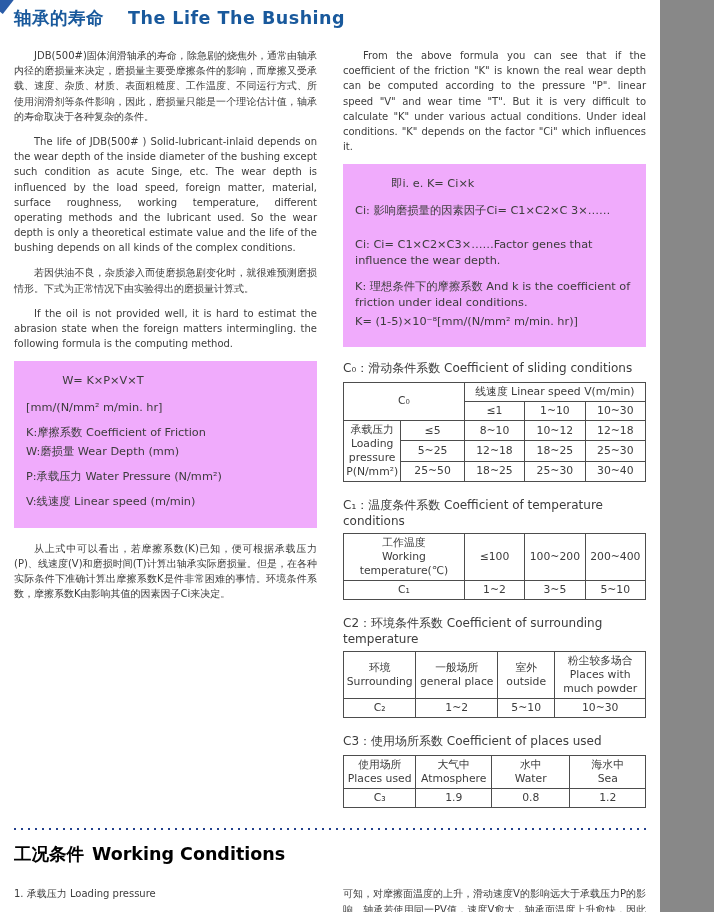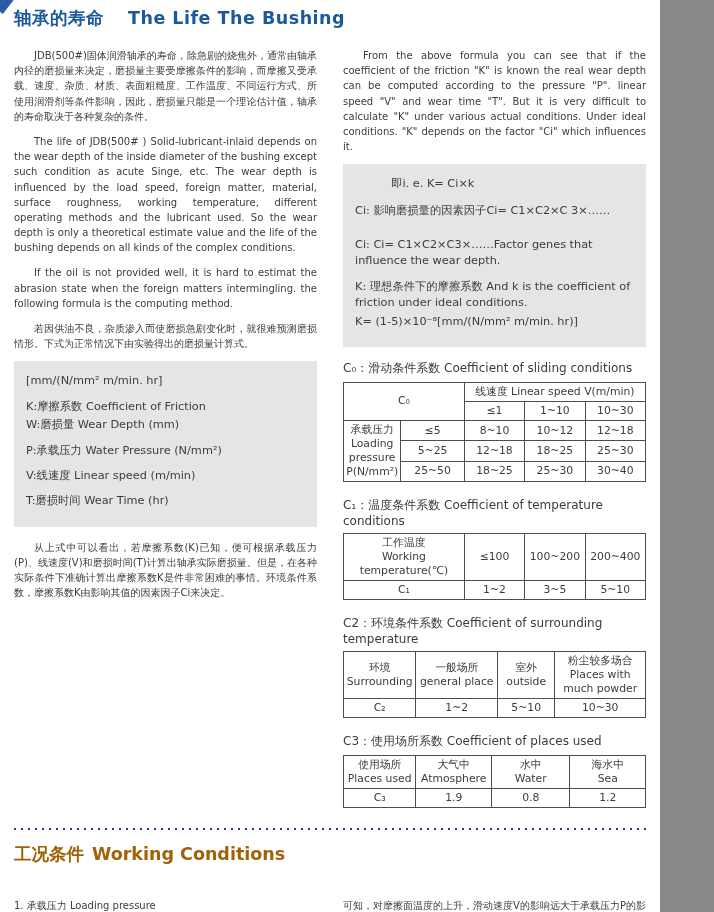--- a/index.html
+++ b/index.html
@@ -7,59 +7,59 @@
         font-family:"DejaVu Sans","Liberation Sans",sans-serif;color:#3c3c3c;box-sizing:border-box;
         padding:6px 14px 0 14px;}
   .corner-mark{position:absolute;left:-6px;top:-7px;width:16px;height:18px;background:#2a5ca8;
         transform:rotate(38deg);}
   h1.sec-title{font-size:17.5px;color:#19599c;margin:0 0 10px 0;font-weight:bold;letter-spacing:.5px;}
   h1.sec-title .en{margin-left:24px;}
   .cols{display:flex;gap:26px;}
   .col{flex:1;min-width:0;}
   p.body{margin:8px 0 10px 0;font-size:10px;line-height:1.52;text-align:justify;}
   p.indent{text-indent:2em;}
-  .graybox{background:#e5e5e5;padding:12px 12px 8px 12px;margin:6px 0 13px 0;}
+  .graybox{background:#f0abfc;padding:12px 12px 8px 12px;margin:6px 0 13px 0;}
   .graybox p{margin:0 0 9px 0;font-size:11.3px;line-height:1.45;text-align:left;}
   .graybox p.formula{padding-left:3.2em;margin-bottom:10px;}
   .tlabel{font-size:12px;margin:2px 0 5px 0;text-align:left;color:#3c3c3c;}
   table.ctable{width:100%;border-collapse:collapse;table-layout:fixed;margin:0 0 15px 0;}
   table.ctable td{border:1px solid #4d4d4d;text-align:center;vertical-align:middle;
         font-size:10.8px;line-height:1.3;padding:2px 2px;color:#3c3c3c;}
   .preline{white-space:pre-line;}
   .dotted-sep{height:3px;margin:4px 0 12px 0;
         background-image:repeating-linear-gradient(to right,#24418c 0,#24418c 2px,transparent 2px,transparent 7px);
         background-size:100% 2px;background-repeat:no-repeat;background-position:0 50%;}
-  h2.sec-title{font-size:17.5px;color:#a16207;margin:2px 0 24px 0;font-weight:bold;}
+  h2.sec-title{font-size:17.5px;color:#000000;margin:2px 0 12px 0;font-weight:bold;}
   h2.sec-title .en{margin-left:8px;}
   .item-head{font-size:11.6px;margin:0 0 8px 0;text-align:left;}
 </style>
 </head>
 <body>
 
 <div class="page">
   <div class="corner-mark"></div>
 
   <h1 class="sec-title">
     <span class="zh">轴承的寿命</span><span class="en">The Life The Bushing</span>
   </h1>
 
   <div class="cols">
     <div class="col">
       <p class="body indent">JDB(500#)固体润滑轴承的寿命，除急剧的烧焦外，通常由轴承内径的磨损量来决定，磨损量主要受摩擦条件的影响，而摩擦又受承载、速度、杂质、材质、表面粗糙度、工作温度、不同运行方式、所使用润滑剂等条件影响，因此，磨损量只能是一个理论估计值，轴承的寿命取决于各种复杂的条件。</p>
       <p class="body indent">The life of JDB(500# ) Solid-lubricant-inlaid depends on the wear depth of the inside diameter of the bushing except such condition as acute Singe, etc. The wear depth is influenced by the load speed, foreign matter, material, surface roughness, working temperature, different operating methods and the lubricant used. So the wear depth is only a theoretical estimate value and the life of the bushing depends on all kinds of the complex conditions.</p>
+      <p class="body indent">若因供油不良，杂质渗入而使磨损急剧变化时，就很难预测磨损情形。下式为正常情况下由实验得出的磨损量计算式。</p>
       <p class="body indent">If the oil is not provided well, it is hard to estimat the abrasion state when the foreign matters intermingling. the following formula is the computing method.</p>
-      <p class="body indent">若因供油不良，杂质渗入而使磨损急剧变化时，就很难预测磨损情形。下式为正常情况下由实验得出的磨损量计算式。</p>
 
       <div class="graybox">
+        <p class="formula">W= K×P×V×T</p>
         <p>[mm/(N/mm² m/min. hr]</p>
         <p style="margin-bottom:2px">K:摩擦系数 Coefficient of Friction</p>
         <p>W:磨损量 Wear Depth (mm)</p>
         <p>P:承载压力 Water Pressure (N/mm²)</p>
         <p>V:线速度 Linear speed (m/min)</p>
-        <p>T:磨损时间 Wear Time (hr)</p>
       </div>
 
       <p class="body indent">从上式中可以看出，若摩擦系数(K)已知，便可根据承载压力(P)、线速度(V)和磨损时间(T)计算出轴承实际磨损量。但是，在各种实际条件下准确计算出摩擦系数K是件非常困难的事情。环境条件系数，摩擦系数K由影响其值的因素因子Ci来决定。</p>
     </div>
 
     <div class="col">
       <p class="body indent">From the above formula you can see that if the coefficient of the friction "K" is known the real wear depth can be computed according to the pressure "P". linear speed "V" and wear time "T". But it is very difficult to calculate "K" under various actual conditions. Under ideal conditions. "K" depends on the factor "Ci" which influences it.</p>
 
       <div class="graybox">
         <p class="formula">即i. e. K= Ci×k</p>

